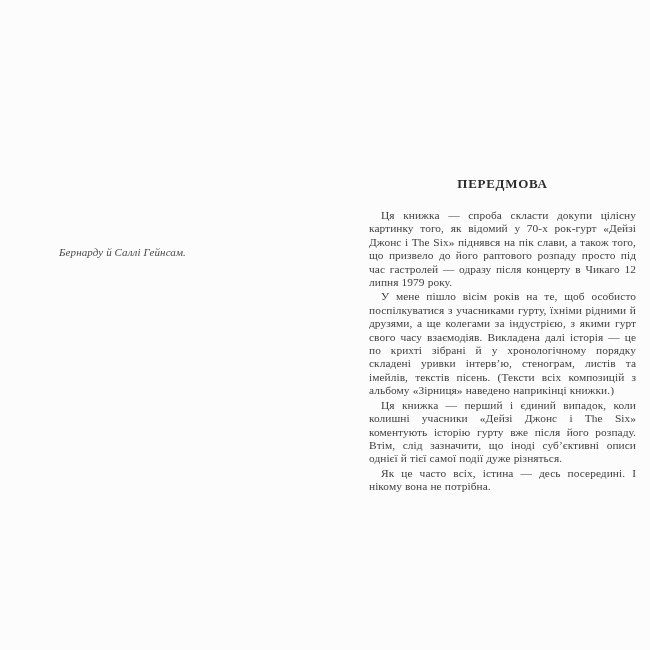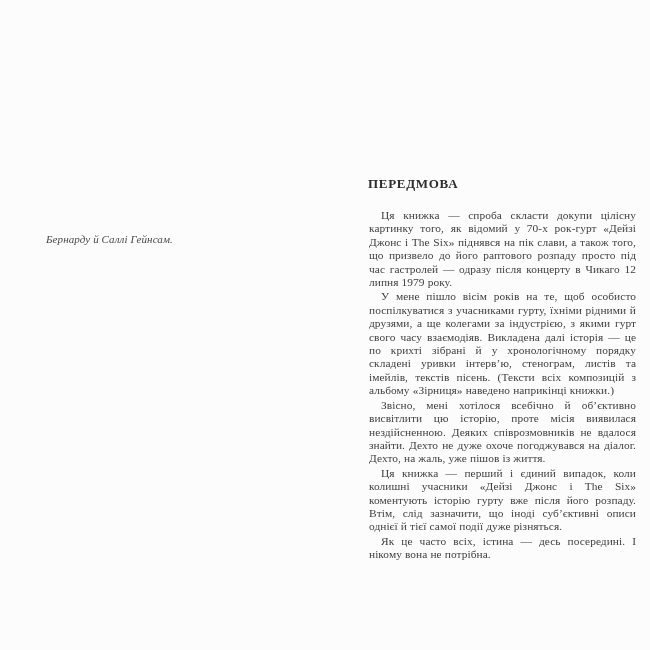--- a/index.html
+++ b/index.html
@@ -38,32 +38,33 @@
     position: absolute;
     left: 46px;
     top: 233px;
     width: 270px;
     font-style: italic;
     font-size: 11px;
     line-height: 13.5px;
     color: var(--dedication-text);
     letter-spacing: 0.1px;
   }
-  .dedication p { margin: 0; }
+  .dedication p { margin: 13px; }
 
   .chapter {
     position: absolute;
     left: 43px;   
     top: 176px;
     width: 269px;
   }
   .chapter-heading {
     margin: 0 0 17px 0;
     font-size: 13px;
     font-weight: bold;
+    text-align: center;
     letter-spacing: 0.7px;
     color: var(--heading-text);
   }
   .body-par {
     margin: 1px;
     font-size: 11.4px;
     line-height: 13.4px;
     text-align: justify;
     text-indent: 12px;
     color: var(--body-text);
@@ -80,19 +81,18 @@
     <div class="dedication">
       <p>Бернарду й Саллі Гейнсам.</p>
     </div>
   </div>
 
   <div class="page right">
     <div class="chapter">
       <h1 class="chapter-heading">ПЕРЕДМОВА</h1>
       <p class="body-par">Ця книжка — спроба скласти докупи цілісну картинку того, як відомий у 70-х рок-гурт «Дейзі Джонс і The Six» піднявся на пік слави, а також того, що призвело до його раптового розпаду просто під час гастролей — одразу після концерту в Чикаго 12 липня 1979 року.</p>
       <p class="body-par">У мене пішло вісім років на те, щоб особисто поспілкуватися з учасниками гурту, їхніми рідними й друзями, а ще колегами за індустрією, з якими гурт свого часу взаємодіяв. Викладена далі історія — це по крихті зібрані й у хронологічному порядку складені уривки інтерв’ю, стенограм, листів та імейлів, текстів пісень. (Тексти всіх композицій з альбому «Зірниця» наведено наприкінці книжки.)</p>
-      <p class="body-par">Звісно, мені хотілося всебічно й об’єктивно висвітлити цю історію, проте місія виявилася нездійсненною. Деяких співрозмовників не вдалося знайти. Дехто не дуже охоче погоджувався на діалог. Дехто, на жаль, уже пішов із життя.</p>
       <p class="body-par">Ця книжка — перший і єдиний випадок, коли колишні учасники «Дейзі Джонс і The Six» коментують історію гурту вже після його розпаду. Втім, слід зазначити, що іноді суб’єктивні описи однієї й тієї самої події дуже різняться.</p>
       <p class="body-par">Як це часто всіх, істина — десь посередині. І нікому вона не потрібна.</p>
     </div>
   </div>
 
 </div>
 
 </body></html>

